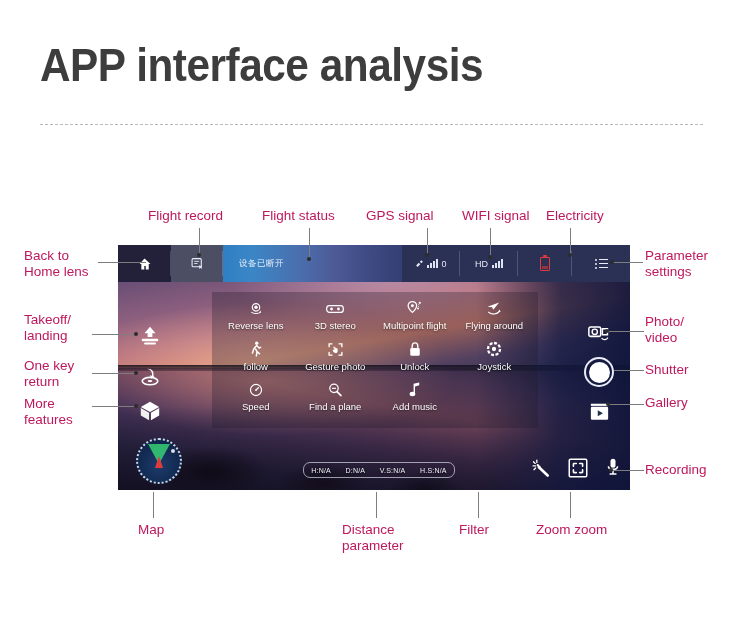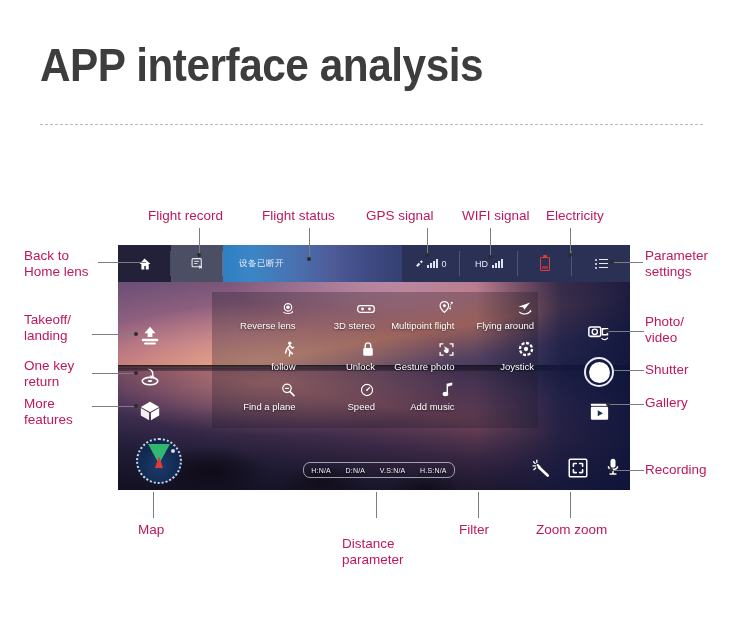--- a/index.html
+++ b/index.html
@@ -117,21 +117,21 @@
   #compass-dot{position:absolute;right:5px;top:9px;width:4px;height:4px;border-radius:50%;background:#d8dde8;}
 
   
   #menu-panel{
     position:absolute;left:94px;top:47px;width:318px;height:122px;
     background:rgba(30,26,44,.30);
     display:grid;grid-template-columns:repeat(4,1fr);grid-template-rows:repeat(3,1fr);
     padding:8px 4px 6px;box-sizing:content-box;
   }
   .menu-item{
-    display:flex;flex-direction:column;align-items:flex-end;justify-content:flex-start;
+    display:flex;flex-direction:column;align-items:center;justify-content:flex-start;
     gap:3px;color:#ffffff;font-size:9.5px;white-space:nowrap;
     text-shadow:0 1px 2px rgba(0,0,0,.55);
   }
   .menu-item .mi-icon{height:17px;display:flex;align-items:center;justify-content:center;}
   .menu-item.empty{visibility:hidden;}
 
   
   .right-icon{position:absolute;right:20px;}
   #ic-photovideo{top:78px;width:22px;height:20px;}
   #ic-shutter{
@@ -331,68 +331,68 @@
         <svg width="14" height="17" viewBox="0 0 18 24">
           <circle cx="10" cy="3" r="2.4" fill="#fff"></circle>
           <path d="M10 6.2 L6 11 L4 17 M10 6.2 L13.5 10 L15.5 9 M8.5 11.5 L10.5 15 L9.5 21 M10.5 15 L14 18" stroke="#fff" stroke-width="2.1" fill="none" stroke-linecap="round"></path>
         </svg>
       </span>
       <span>follow</span>
     </div>
 
     <div class="menu-item">
       <span class="mi-icon">
+        <svg width="17" height="17" viewBox="0 0 24 24">
+          <path d="M3 8 V4 H7 M17 4 H21 V8 M21 16 V20 H17 M7 20 H3 V16" fill="none" stroke="#fff" stroke-width="1.9" stroke-linecap="round"></path>
+          <path d="M9 9 C9 7.5 11 7.5 11 9 V13 M11 10 C11 8.8 13 8.8 13 10 V13 M13 11 C13 9.9 15 9.9 15 11 V14 C15 16.5 13 17.5 11.5 17 L9 15.5 L8 12.5" fill="#fff"></path>
+        </svg>
+      </span>
+      <span>Gesture photo</span>
+    </div>
+
+    <div class="menu-item">
+      <span class="mi-icon">
         <svg width="14" height="17" viewBox="0 0 20 24">
           <path d="M6 10 V7 C6 4.2 8 2.5 10 2.5 C12 2.5 14 4.2 14 7 V10" fill="none" stroke="#fff" stroke-width="2"></path>
           <rect x="3.2" y="10" width="13.6" height="11" rx="2" fill="#fff"></rect>
         </svg>
       </span>
       <span>Unlock</span>
     </div>
 
     <div class="menu-item">
       <span class="mi-icon">
-        <svg width="17" height="17" viewBox="0 0 24 24">
-          <path d="M3 8 V4 H7 M17 4 H21 V8 M21 16 V20 H17 M7 20 H3 V16" fill="none" stroke="#fff" stroke-width="1.9" stroke-linecap="round"></path>
-          <path d="M9 9 C9 7.5 11 7.5 11 9 V13 M11 10 C11 8.8 13 8.8 13 10 V13 M13 11 C13 9.9 15 9.9 15 11 V14 C15 16.5 13 17.5 11.5 17 L9 15.5 L8 12.5" fill="#fff"></path>
-        </svg>
-      </span>
-      <span>Gesture photo</span>
-    </div>
-
-    <div class="menu-item">
-      <span class="mi-icon">
         <svg width="16" height="16" viewBox="0 0 24 24">
           <circle cx="12" cy="12" r="9" fill="none" stroke="#fff" stroke-width="3.4" stroke-dasharray="4.5 2.4"></circle>
           <circle cx="12" cy="12" r="3.2" fill="#fff"></circle>
         </svg>
       </span>
       <span>Joystick</span>
+    </div>
+
+    <div class="menu-item">
+      <span class="mi-icon">
+        <svg width="16" height="16" viewBox="0 0 24 24">
+          <circle cx="12" cy="12" r="8.3" fill="none" stroke="#fff" stroke-width="1.8"></circle>
+          <path d="M12 12 L15.6 8.6" stroke="#fff" stroke-width="1.9" stroke-linecap="round"></path>
+          <circle cx="12" cy="12" r="1.3" fill="#fff"></circle>
+        </svg>
+      </span>
+      <span>Speed</span>
     </div>
 
     <div class="menu-item">
       <span class="mi-icon">
         <svg width="16" height="16" viewBox="0 0 24 24">
           <circle cx="10.5" cy="9.5" r="6.3" fill="none" stroke="#fff" stroke-width="1.9"></circle>
           <path d="M7.6 9.5 h5.8" stroke="#fff" stroke-width="1.8"></path>
           <path d="M15 14.5 L21 20.5" stroke="#fff" stroke-width="2.3" stroke-linecap="round"></path>
         </svg>
       </span>
       <span>Find a plane</span>
-    </div>
-
-    <div class="menu-item">
-      <span class="mi-icon">
-        <svg width="16" height="16" viewBox="0 0 24 24">
-          <circle cx="12" cy="12" r="8.3" fill="none" stroke="#fff" stroke-width="1.8"></circle>
-          <path d="M12 12 L15.6 8.6" stroke="#fff" stroke-width="1.9" stroke-linecap="round"></path>
-          <circle cx="12" cy="12" r="1.3" fill="#fff"></circle>
-        </svg>
-      </span>
-      <span>Speed</span>
     </div>
 
     <div class="menu-item">
       <span class="mi-icon">
         <svg width="14" height="17" viewBox="0 0 18 24">
           <path d="M7 18 V4 L15 2 V6 L9 7.7 V18 Z" fill="#fff"></path>
           <ellipse cx="5.4" cy="18.4" rx="4" ry="3.2" fill="#fff"></ellipse>
         </svg>
       </span>
       <span>Add music</span>
@@ -509,21 +509,21 @@
 <div class="lead-h" style="left:609px;top:404px;width:35px;"></div>
 <div class="dot" style="left:606px;top:402px;"></div>
 
 <div class="anno" style="left:645px;top:462px;">Recording</div>
 <div class="lead-h" style="left:612px;top:470px;width:32px;"></div>
 <div class="dot" style="left:609px;top:468px;"></div>
 
 <div class="anno" style="left:138px;top:522px;">Map</div>
 <div class="lead-v" style="left:153px;top:492px;height:26px;"></div>
 
-<div class="anno" style="left:342px;top:536px;">Distance
+<div class="anno" style="left:342px;top:522px;">Distance
 parameter</div>
 <div class="lead-v" style="left:376px;top:492px;height:26px;"></div>
 
 <div class="anno" style="left:459px;top:522px;">Filter</div>
 <div class="lead-v" style="left:478px;top:492px;height:26px;"></div>
 
 <div class="anno" style="left:536px;top:522px;">Zoom zoom</div>
 <div class="lead-v" style="left:570px;top:492px;height:26px;"></div>
 
 </body></html>

